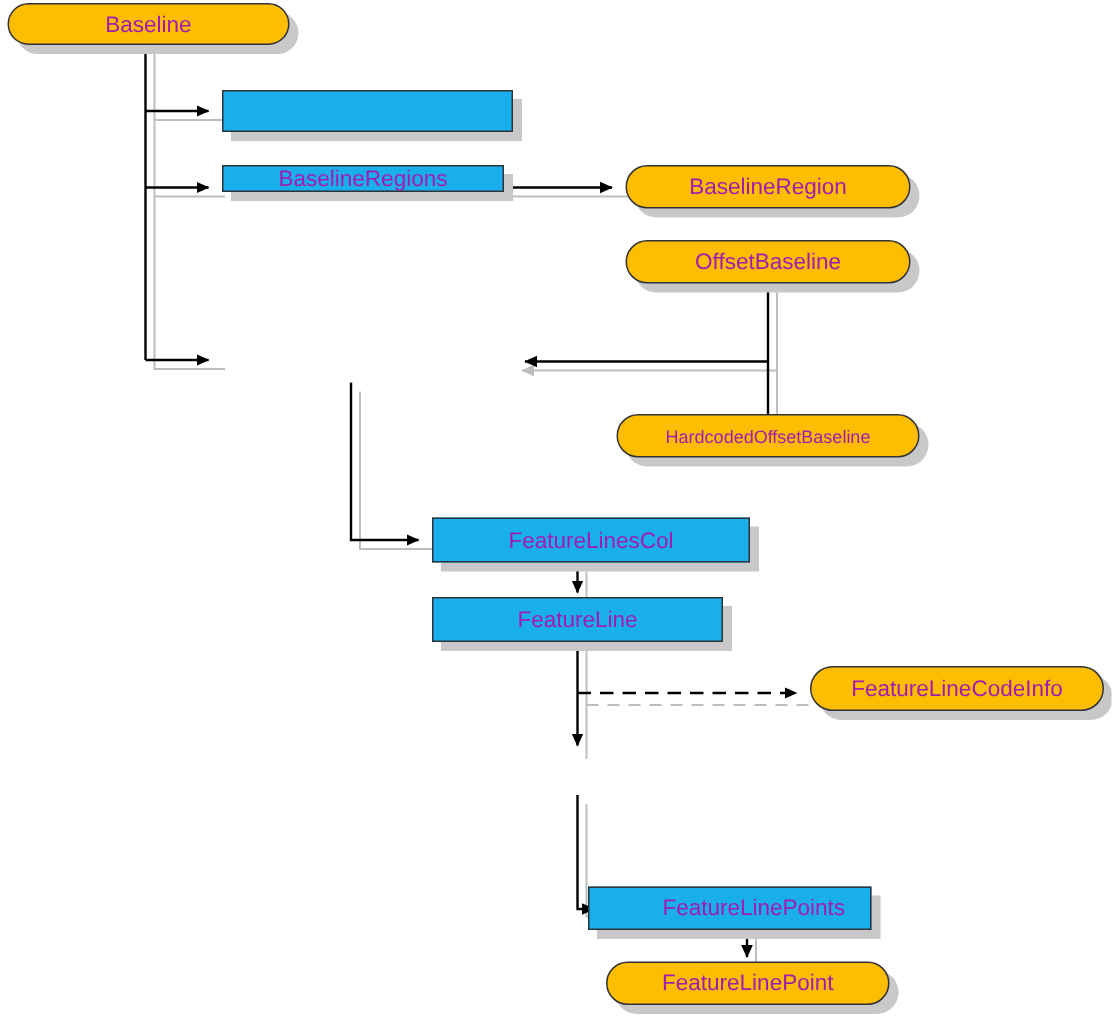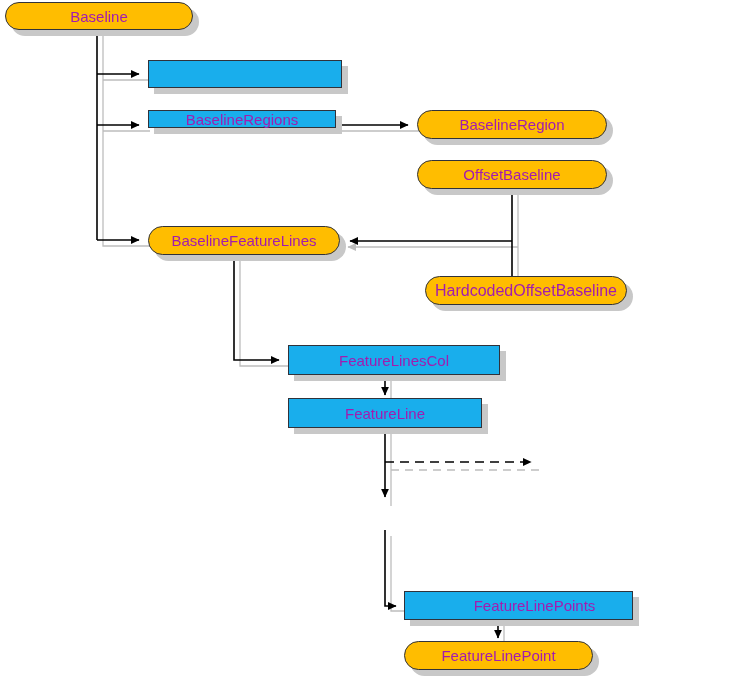--- a/index.html
+++ b/index.html
@@ -96,43 +96,43 @@
   <div class="node rounded" style="left:417px;top:110px;width:190px;height:29px;">
     <span class="body"></span>
     <span class="lbl">BaselineRegion</span>
   </div>
 
   <div class="node rounded" style="left:417px;top:160px;width:190px;height:29px;">
     <span class="body"></span>
     <span class="lbl">OffsetBaseline</span>
   </div>
 
-  <div class="node rounded" style="left:148px;top:226px;width:192px;height:29px;">
-    <span class="body"></span>
-    <span class="lbl">BaselineFeatureLines</span>
-  </div>
 
-  <div class="node rounded" style="left:425px;top:276px;width:202px;height:29px;font-size:16px;">
+  <div class="node rounded" style="left:411px;top:276px;width:202px;height:29px;font-size:12px;">
     <span class="body"></span>
     <span class="lbl">HardcodedOffsetBaseline</span>
   </div>
 
   <div class="node rect" style="left:288px;top:345px;width:212px;height:30px;">
     <span class="body"></span>
     <span class="lbl">FeatureLinesCol</span>
   </div>
 
   <div class="node rect" style="left:288px;top:398px;width:194px;height:30px;">
     <span class="body"></span>
     <span class="lbl">FeatureLine</span>
   </div>
 
+  <div class="node rounded" style="left:540px;top:444px;width:196px;height:30px;">
+    <span class="body"></span>
+    <span class="lbl">FeatureLineCodeInfo</span>
+  </div>
 
 
-  <div class="node rect" style="left:404px;top:591px;width:229px;height:29px;padding-left:32px;">
+  <div class="node rect" style="left:392px;top:591px;width:189px;height:29px;padding-left:32px;">
     <span class="body"></span>
     <span class="lbl">FeatureLinePoints</span>
   </div>
 
   <div class="node rounded" style="left:404px;top:641px;width:189px;height:29px;">
     <span class="body"></span>
     <span class="lbl">FeatureLinePoint</span>
   </div>
 
 </div>

